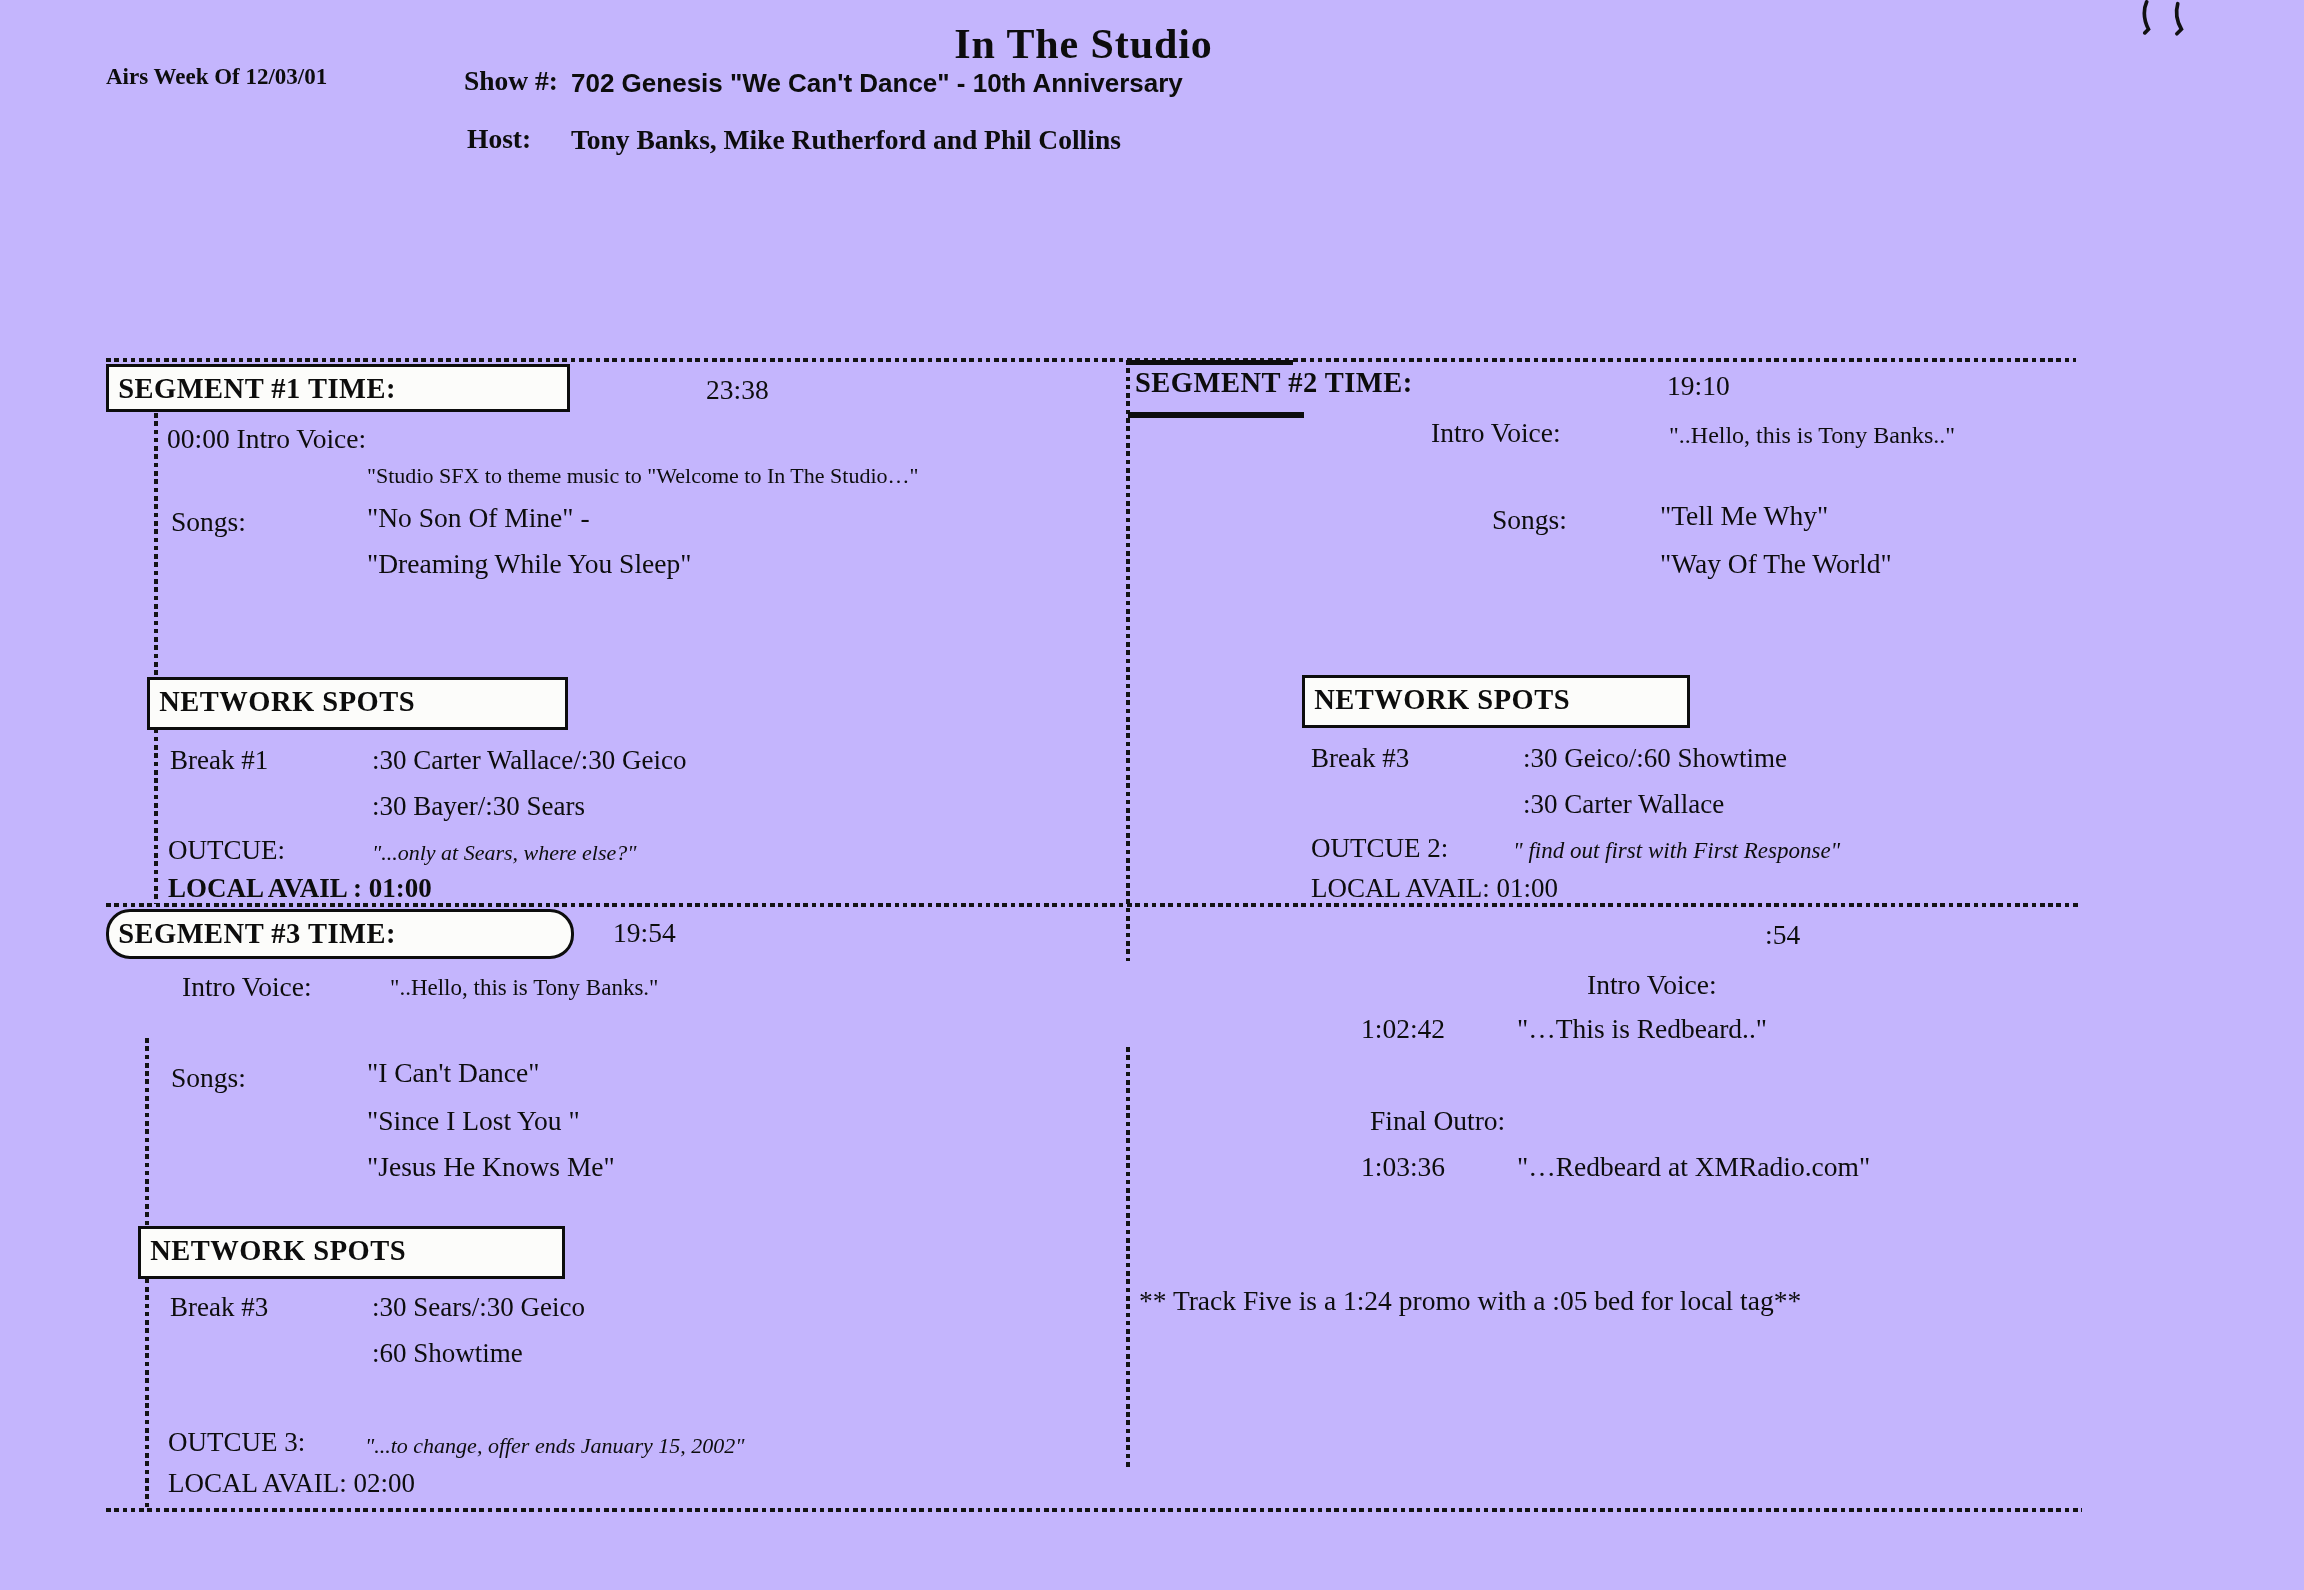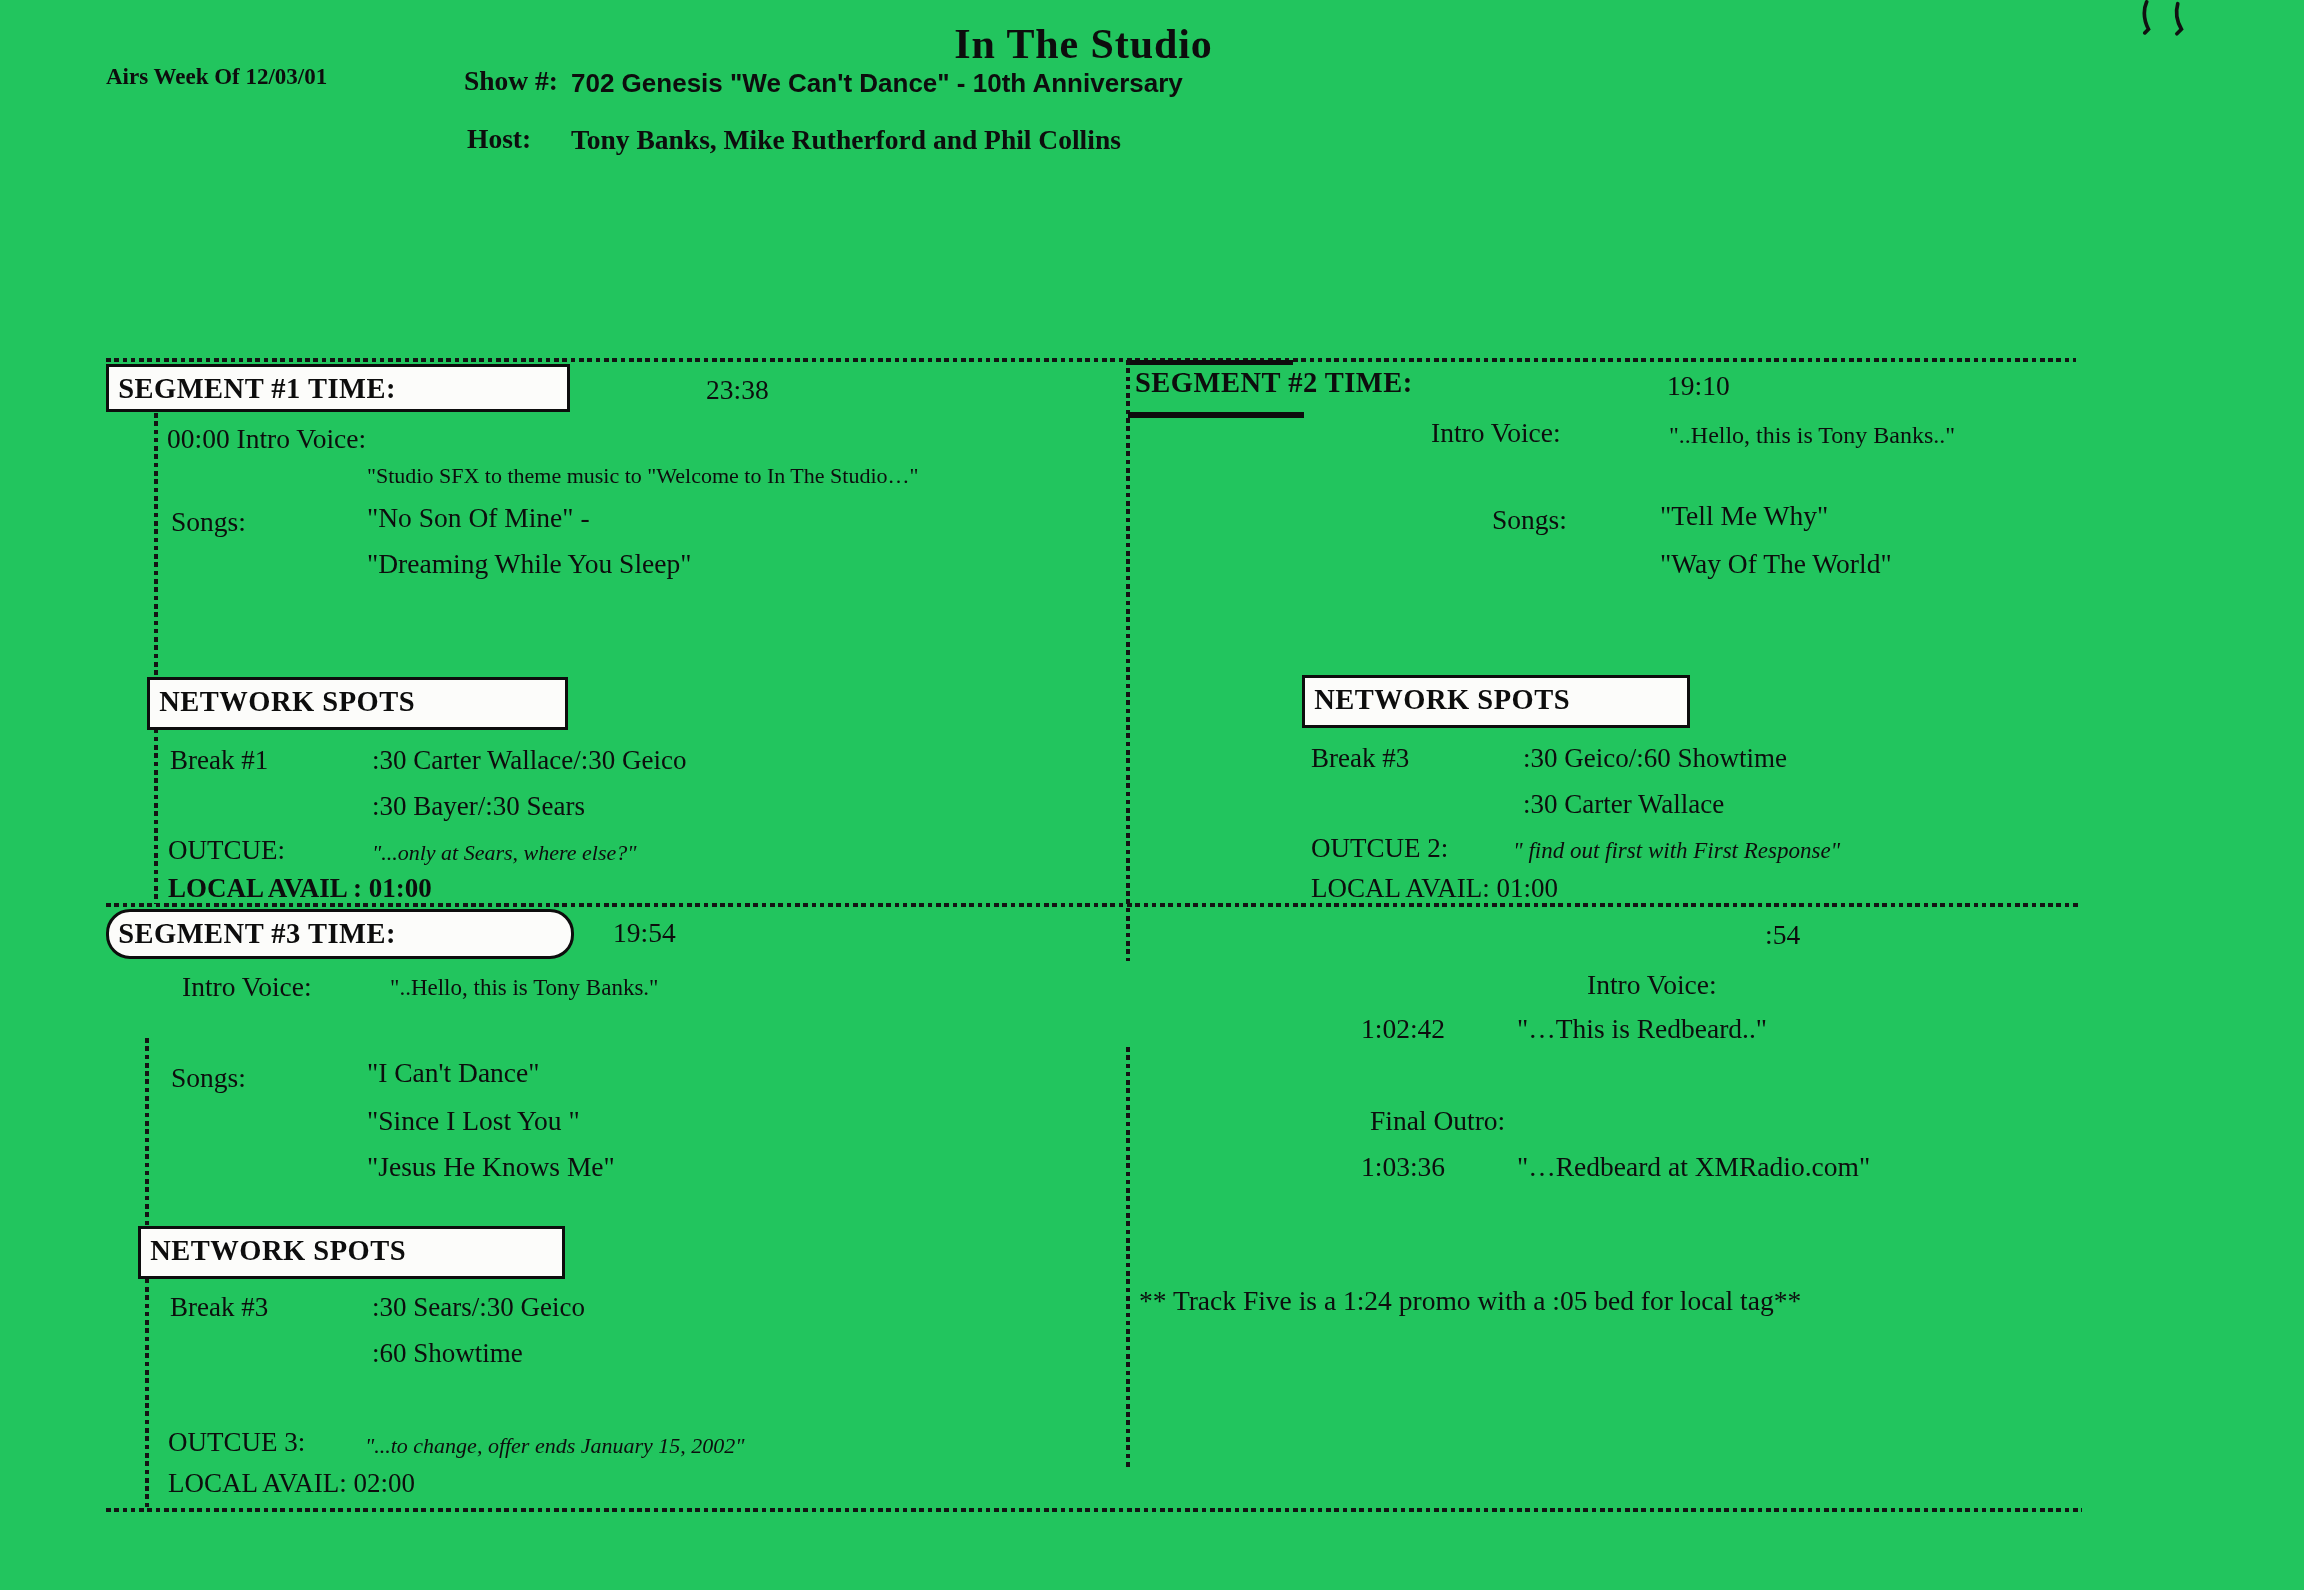--- a/index.html
+++ b/index.html
@@ -1,19 +1,19 @@
 <!DOCTYPE html>
 <html style="font-size:14.7px"><head>
 <meta charset="utf-8">
 <style>
   html,body{margin:0;padding:0;background:#e8e8e6;}
   .sheet{
     position:relative;
     width:2305px;height:1591px;
-    background:#22c55e;
+    background:#c4b5fd;
     font-family:"Liberation Serif", serif;
     color:#0d0d0d;
     overflow:hidden;
   }
   .abs{position:absolute;white-space:nowrap;}
   .t{font-size:27px;line-height:1.1;}
   .t30{font-size:27.5px;line-height:1.1;}
   .b{font-weight:bold;}
   .sm{font-size:22px;}
   .q{font-size:24px;}

